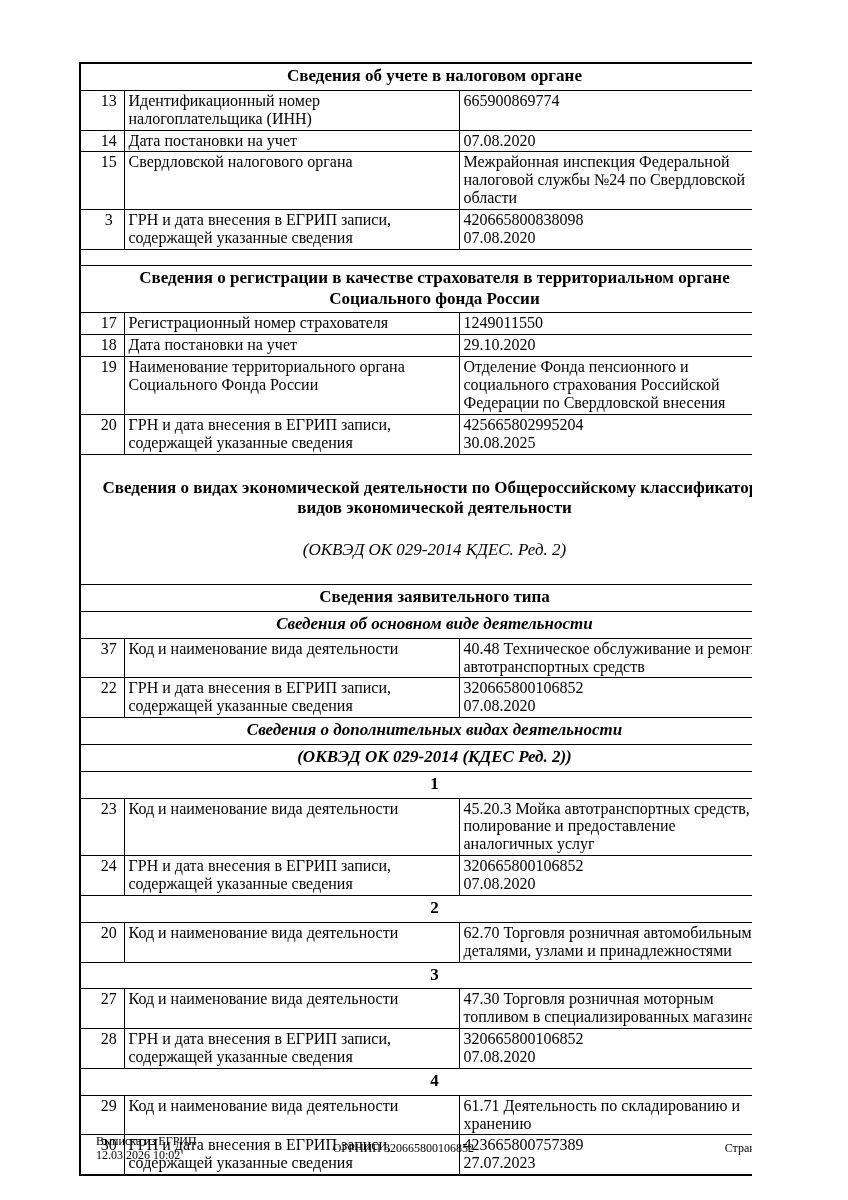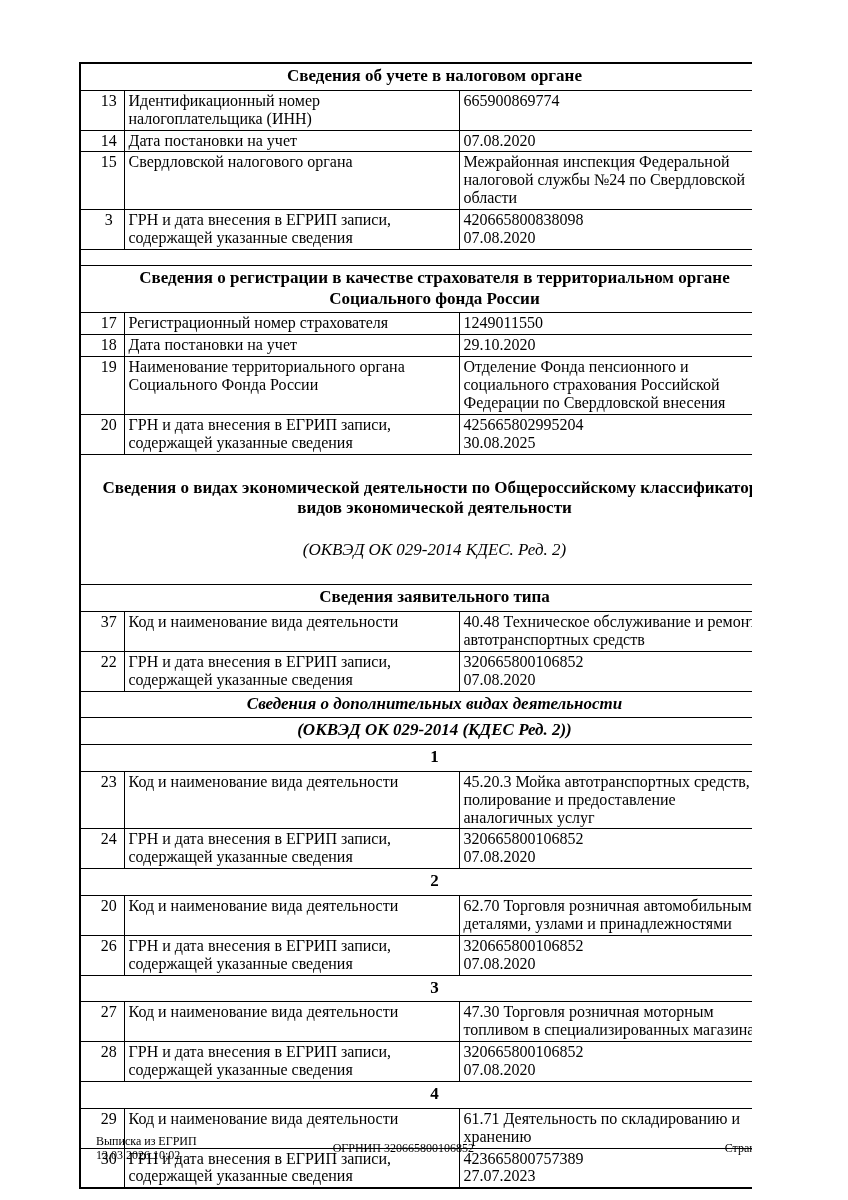--- a/index.html
+++ b/index.html
@@ -148,20 +148,23 @@
       <tr class="sec">
         <td colspan="3">
           <div>Сведения о видах экономической деятельности по Общероссийскому классификатору
 видов экономической деятельности</div>
           <div class="sub">(ОКВЭД ОК 029-2014 КДЕС. Ред. 2)</div>
         </td>
       </tr>
       <tr class="sec">
         <td colspan="3">Сведения заявительного типа</td>
       </tr>
+      <tr class="sec italic">
+        <td colspan="3">Сведения об основном виде деятельности</td>
+      </tr>
       <tr>
         <td class="num">37</td>
         <td class="label">Код и наименование вида деятельности</td>
         <td class="value">40.48 Техническое обслуживание и ремонт
 автотранспортных средств</td>
       </tr>
       <tr>
         <td class="num">22</td>
         <td class="label">ГРН и дата внесения в ЕГРИП записи,
 содержащей указанные сведения</td>
@@ -194,27 +197,20 @@
       </tr>
 
       <tr class="sec">
         <td colspan="3">2</td>
       </tr>
       <tr>
         <td class="num">20</td>
         <td class="label">Код и наименование вида деятельности</td>
         <td class="value">62.70 Торговля розничная автомобильными
 деталями, узлами и принадлежностями</td>
-      </tr>
-      <tr>
-        <td class="num">26</td>
-        <td class="label">ГРН и дата внесения в ЕГРИП записи,
-содержащей указанные сведения</td>
-        <td class="value">320665800106852
-07.08.2020</td>
       </tr>
 
       <tr class="sec">
         <td colspan="3">3</td>
       </tr>
       <tr>
         <td class="num">27</td>
         <td class="label">Код и наименование вида деятельности</td>
         <td class="value">47.30 Торговля розничная моторным
 топливом в специализированных магазинах</td>

